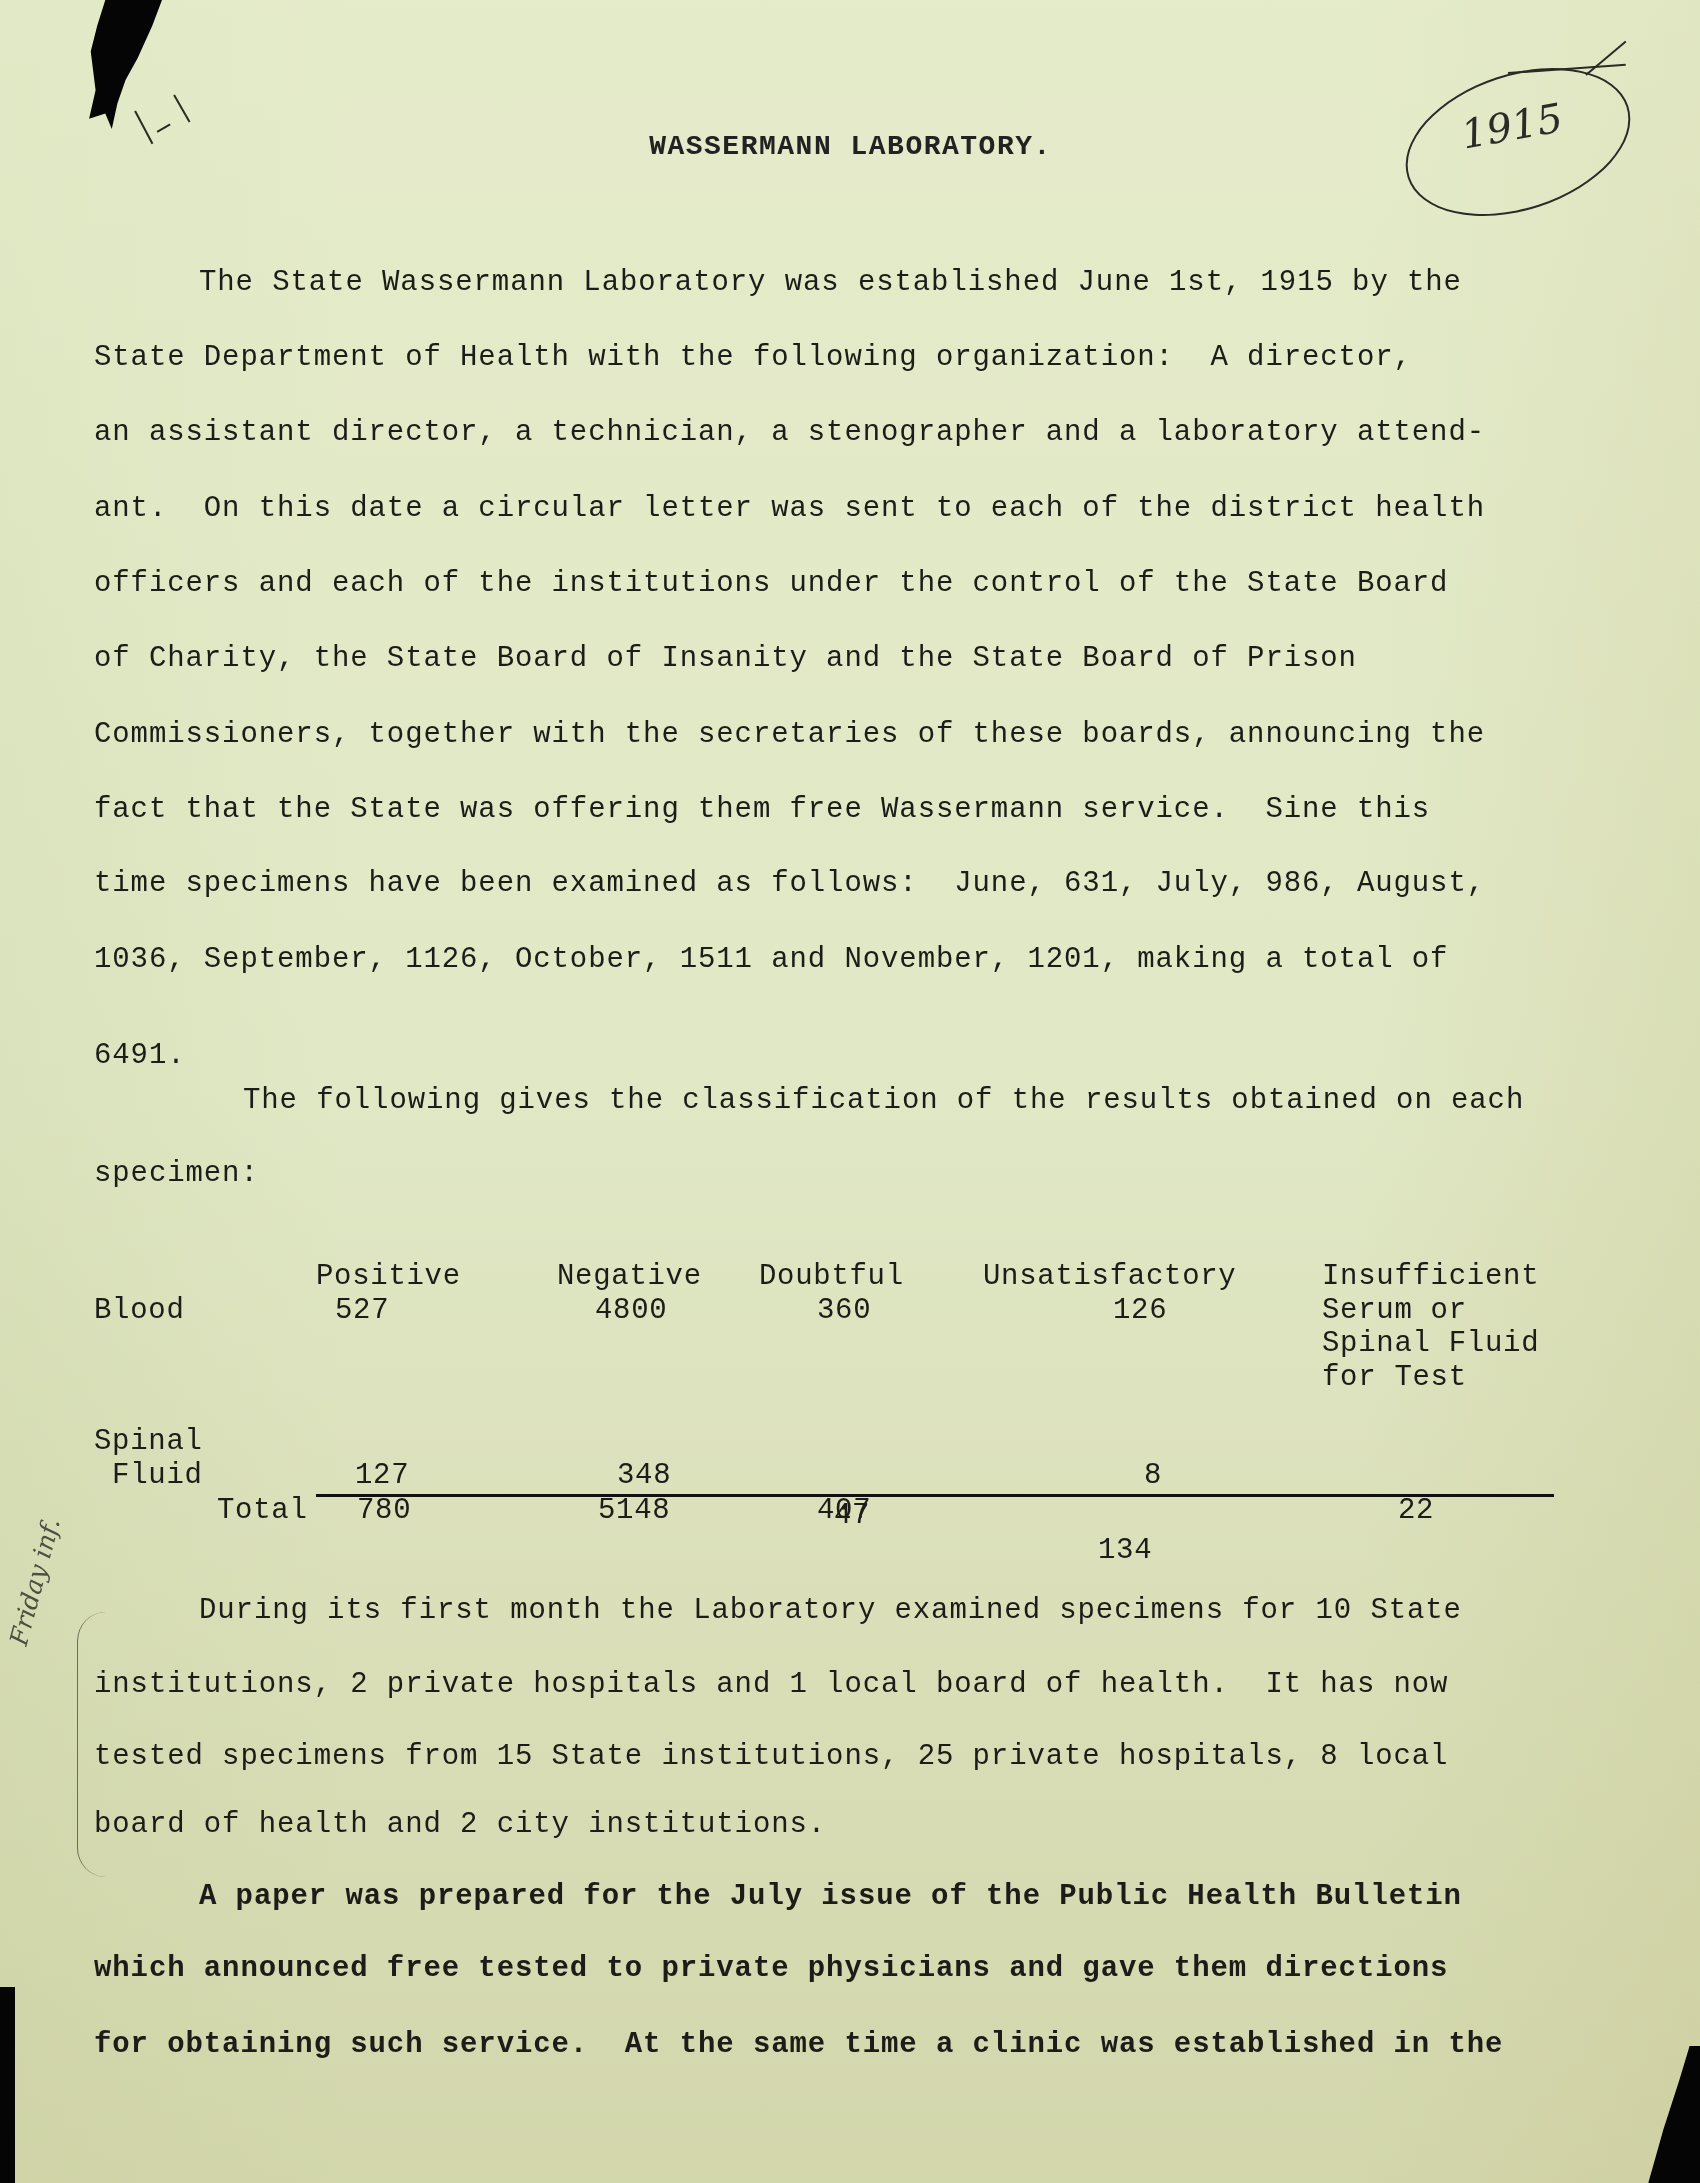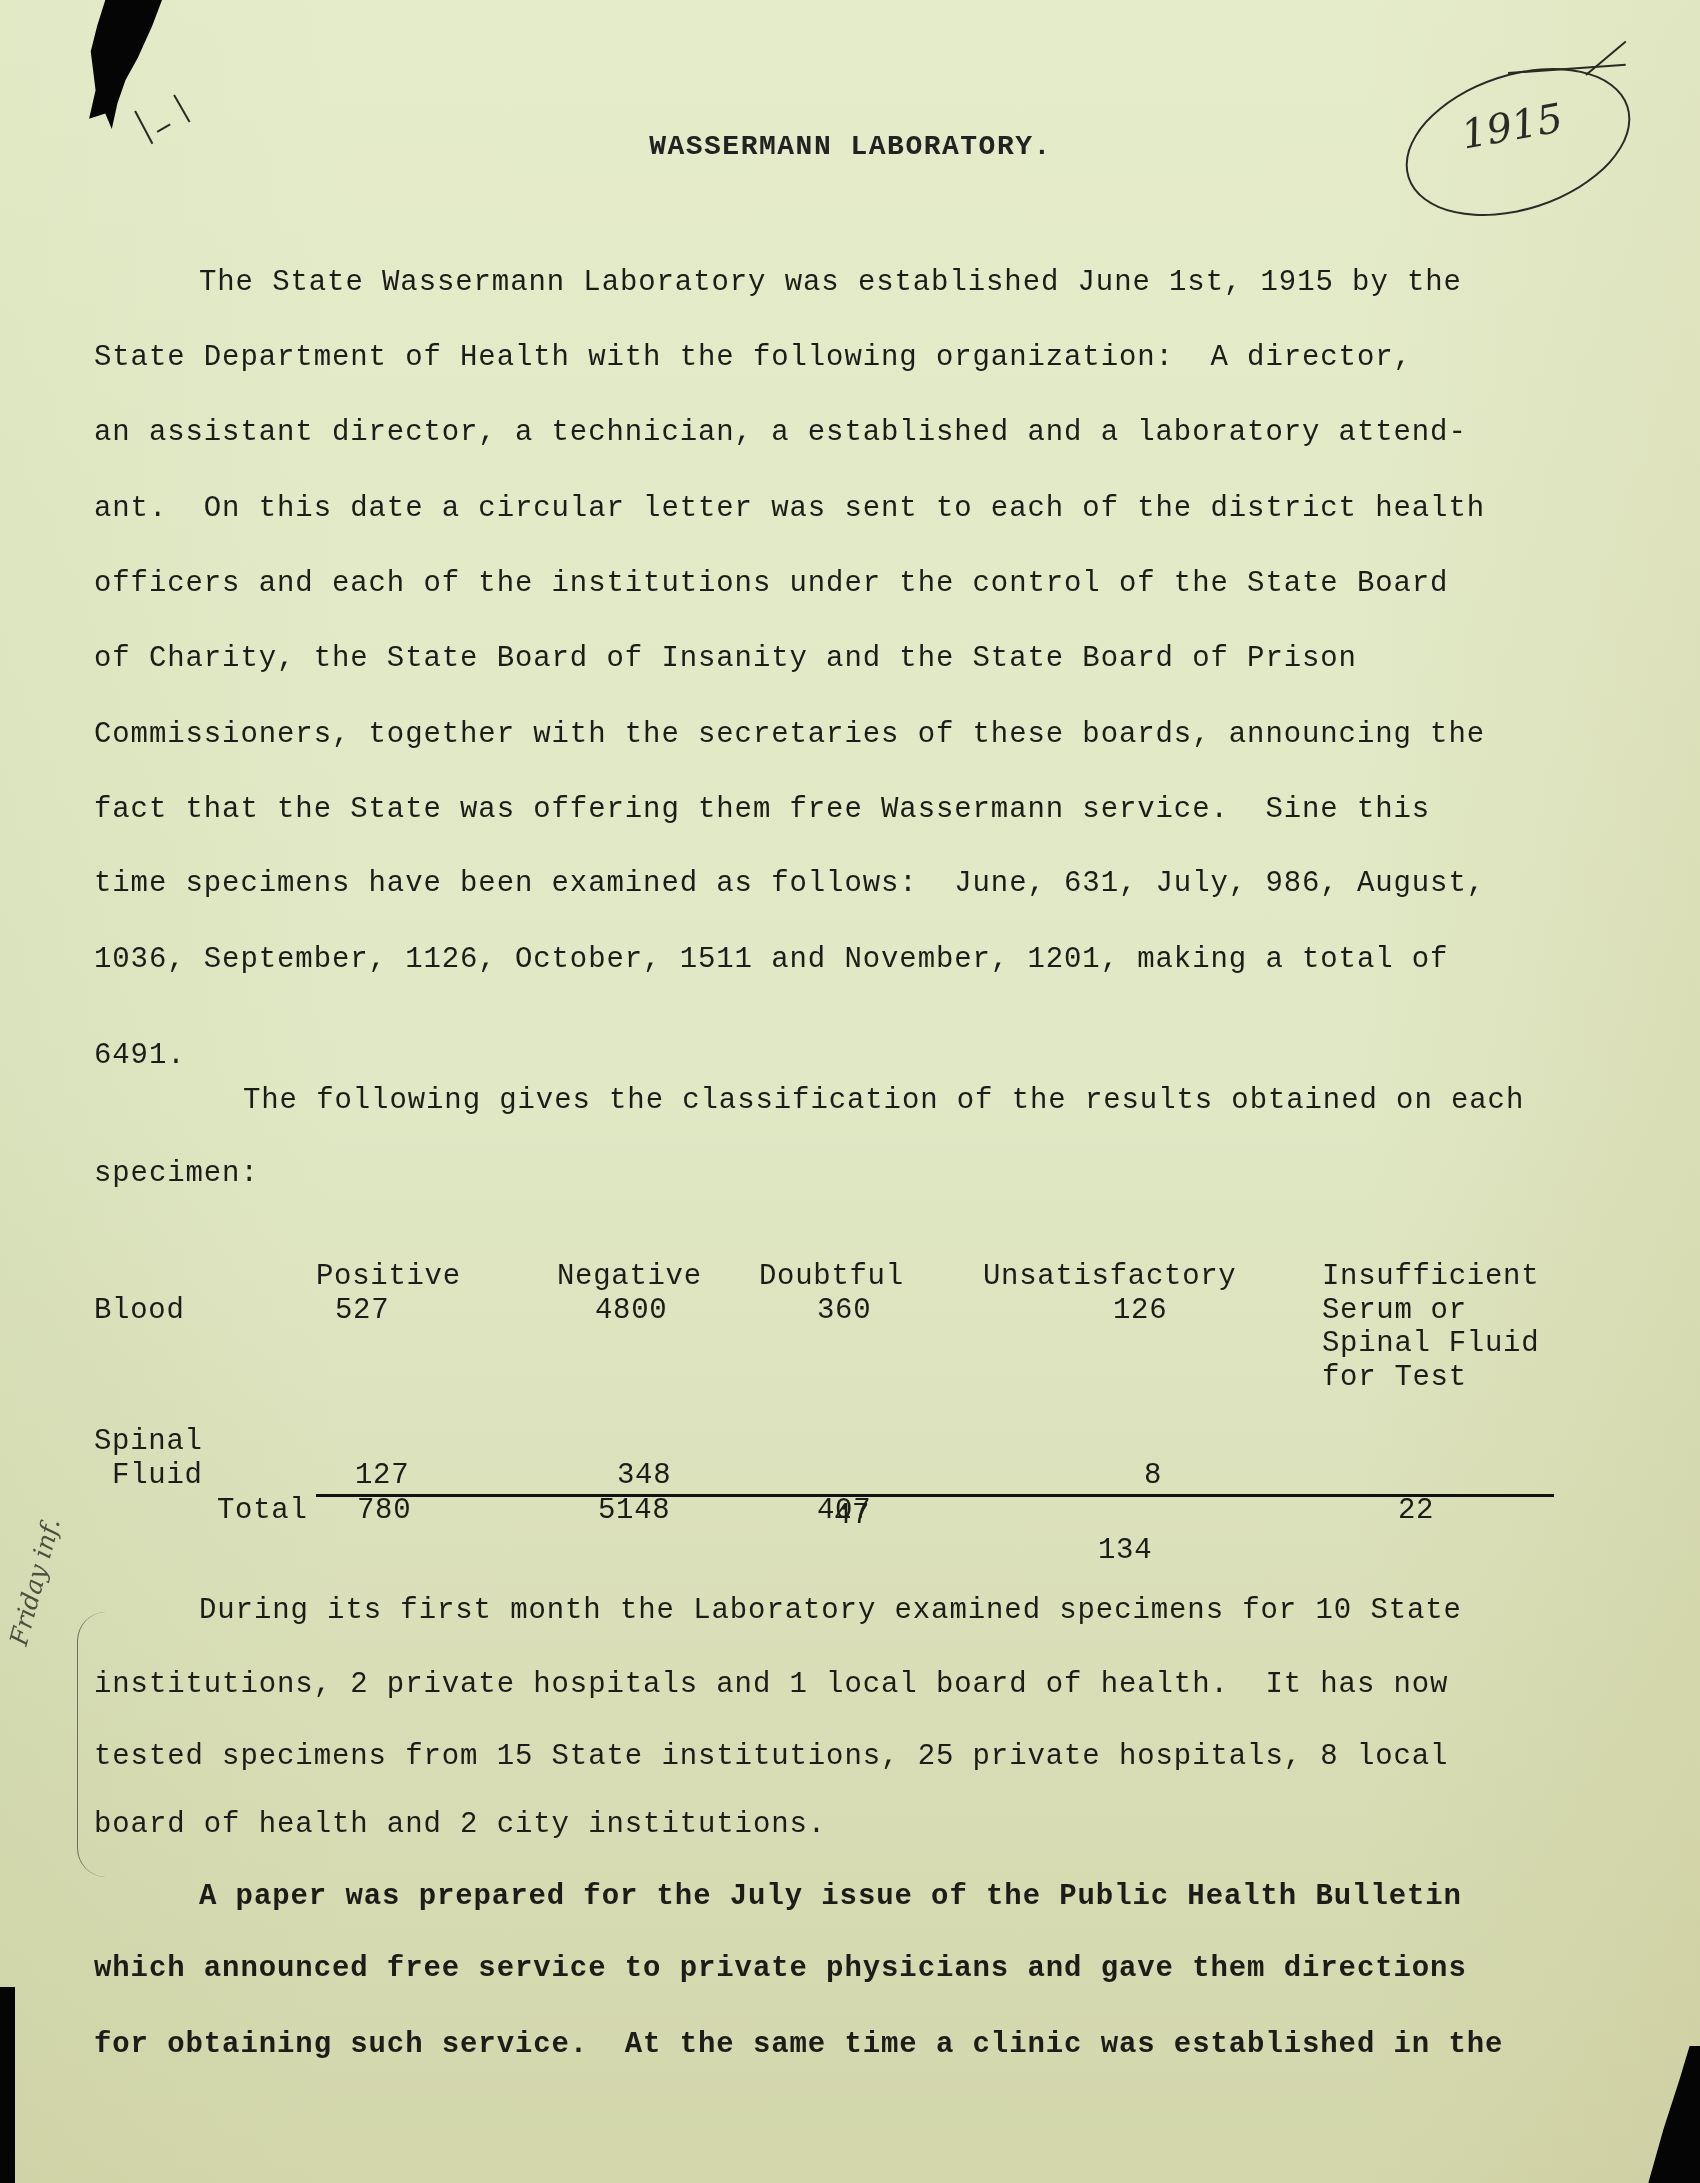--- a/index.html
+++ b/index.html
@@ -71,21 +71,21 @@
 <div class="doc-title">WASSERMANN LABORATORY.</div>
 
 <div class="annotation-oval"></div>
 <div class="annotation-year">1915</div>
 <div class="pencil-mark" style="left:1508px; top:72px; width:118px; height:2.2px; transform:rotate(-4deg);"></div>
 <div class="pencil-mark" style="left:1586px; top:74px; width:52px; height:2.2px; transform:rotate(-40deg);"></div>
 
 <div>
   <div class="line indent" style="top:266px;">The State Wassermann Laboratory was established June 1st, 1915 by the</div>
   <div class="line" style="top:341px;">State Department of Health with the following organization:  A director,</div>
-  <div class="line" style="top:416px;">an assistant director, a technician, a established and a laboratory attend-</div>
+  <div class="line" style="top:416px;">an assistant director, a technician, a stenographer and a laboratory attend-</div>
   <div class="line" style="top:492px;">ant.  On this date a circular letter was sent to each of the district health</div>
   <div class="line" style="top:567px;">officers and each of the institutions under the control of the State Board</div>
   <div class="line" style="top:642px;">of Charity, the State Board of Insanity and the State Board of Prison</div>
   <div class="line" style="top:718px;">Commissioners, together with the secretaries of these boards, announcing the</div>
   <div class="line" style="top:793px;">fact that the State was offering them free Wassermann service.  Sine this</div>
   <div class="line" style="top:867px;">time specimens have been examined as follows:  June, 631, July, 986, August,</div>
   <div class="line" style="top:943px;">1036, September, 1126, October, 1511 and November, 1201, making a total of</div>
   <div class="line" style="top:1013px;margin-top:26px;">6491.</div>
 </div>
 
@@ -138,16 +138,16 @@
   <div class="line" style="top:1668px;">institutions, 2 private hospitals and 1 local board of health.  It has now</div>
   <div class="line" style="top:1740px;">tested specimens from 15 State institutions, 25 private hospitals, 8 local</div>
   <div class="line" style="top:1808px;">board of health and 2 city institutions.</div>
 </div>
 
 <div class="margin-bracket"></div>
 <div class="margin-note">Friday  inf.</div>
 
 <div>
   <div class="line indent" style="top:1880px; font-weight:bold;">A paper was prepared for the July issue of the Public Health Bulletin</div>
-  <div class="line" style="top:1952px; font-weight:bold;">which announced free service to private physicians and gave them directions</div>
+  <div class="line" style="top:1952px; font-weight:bold;">which announced free tested to private physicians and gave them directions</div>
   <div class="line" style="top:2028px; font-weight:bold;">for obtaining such service.  At the same time a clinic was established in the</div>
 </div>
 
 
 </body></html>

